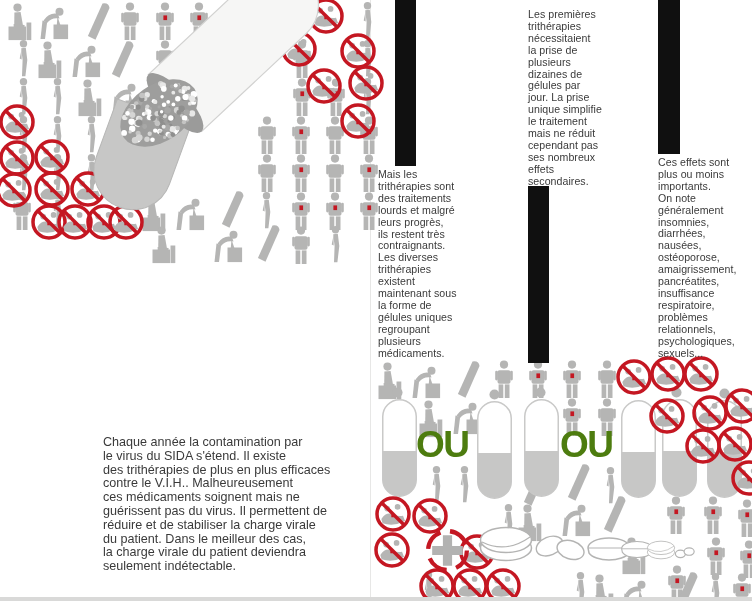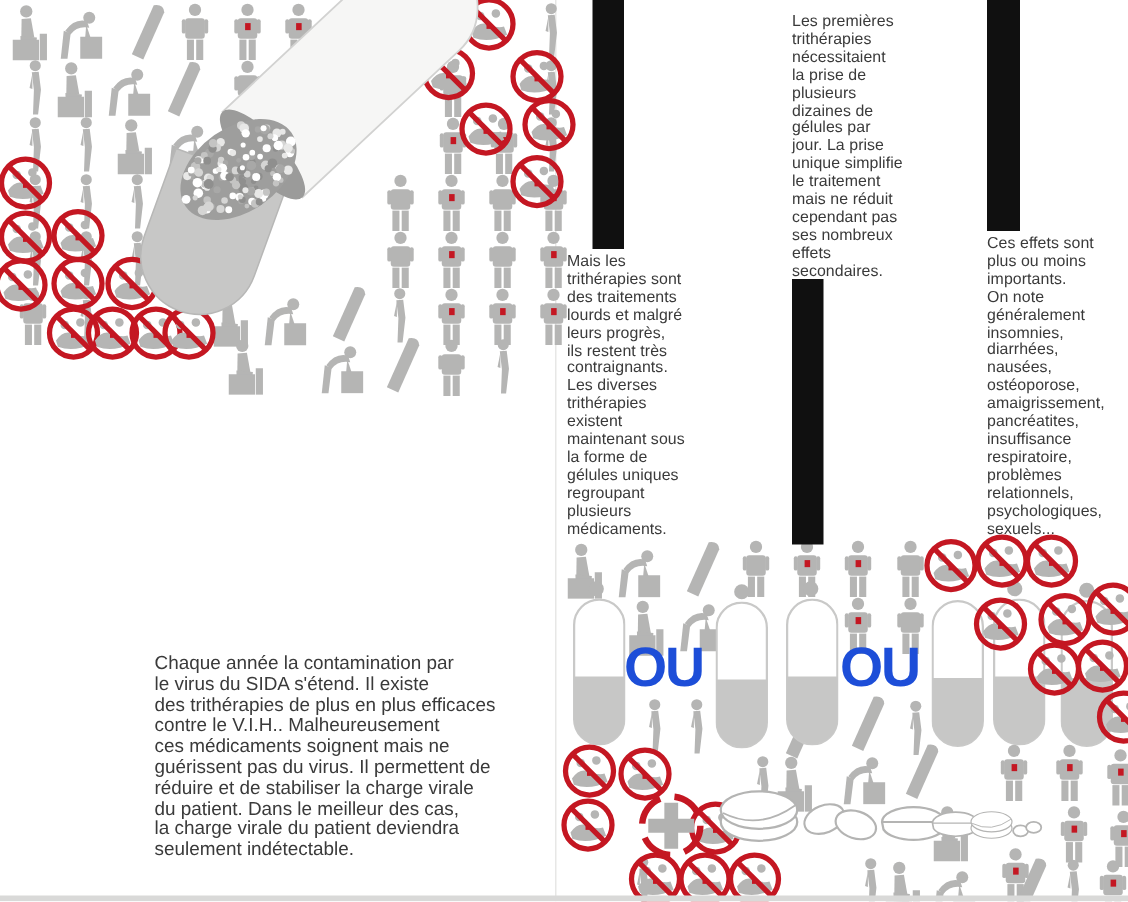--- a/index.html
+++ b/index.html
@@ -3,21 +3,21 @@
 <meta charset="utf-8">
 <style>
   html,body{margin:0;padding:0;background:#fff;}
   #poster{position:relative;width:752px;height:601px;background:#ffffff;overflow:hidden;
           font-family:"Liberation Sans",sans-serif;}
   #poster *{box-sizing:border-box;}
   .layer{position:absolute;left:0;top:0;width:100%;height:100%;pointer-events:none;}
   #gutter{position:absolute;top:0;width:1px;height:100%;background:#e7e7e6;z-index:5;}
   #layer-figures{z-index:10}
   #layer-capsules{z-index:20}
-  .ou{position:absolute;font-size:37px;font-weight:bold;color:#1d4ed8;letter-spacing:-1.5px;
+  .ou{position:absolute;font-size:37px;font-weight:bold;color:#4d7c0f;letter-spacing:-1.5px;
       z-index:22;line-height:34px;}
   #layer-marks{z-index:30}
   #big-capsule{position:absolute;left:0;top:0;z-index:35;pointer-events:none;}
   .black-bar{position:absolute;background:#101010;z-index:40;}
   .col-text{position:absolute;white-space:pre-line;font-size:10.6px;line-height:11.9px;
             color:#3a3a3a;width:128px;z-index:40;letter-spacing:0.05px;}
   .title{position:absolute;left:46px;top:237px;font-size:32px;line-height:38.5px;
          font-weight:bold;letter-spacing:-0.8px;color:#2c2c2c;white-space:pre-line;z-index:45;}
   .intro{position:absolute;left:76px;top:436px;font-size:12.6px;line-height:13.8px;
          color:#3a3a3a;white-space:pre-line;z-index:45;margin-left:27px;}

